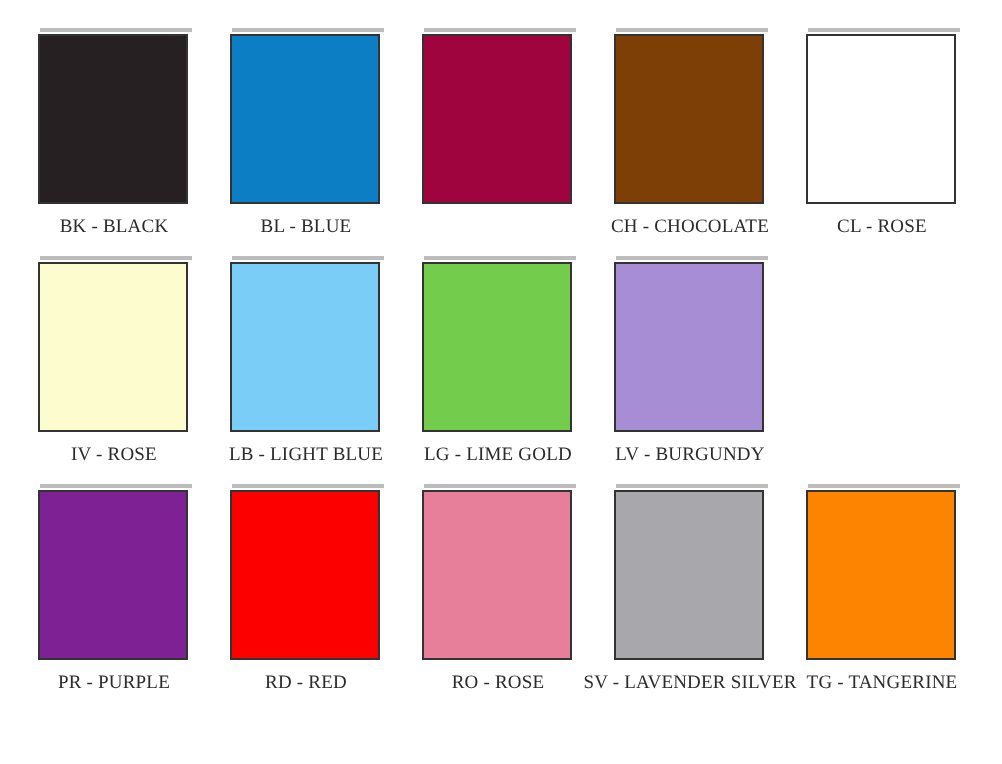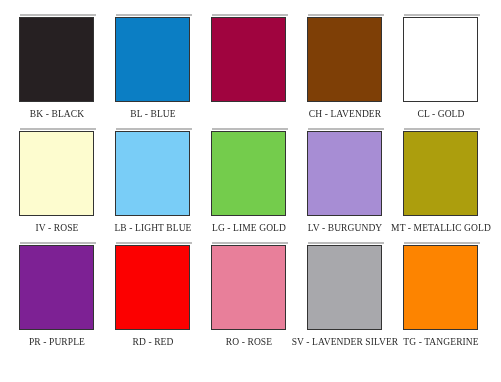--- a/index.html
+++ b/index.html
@@ -88,27 +88,27 @@
       </div>
       <div class="swatch-cell">
         <div class="swatch-box-wrap">
           <div class="swatch-box" style="background-color: rgb(160, 4, 63);"></div>
         </div>
       </div>
       <div class="swatch-cell">
         <div class="swatch-box-wrap">
           <div class="swatch-box" style="background-color: rgb(126, 63, 6);"></div>
         </div>
-        <div class="swatch-label">CH - LAVENDER</div>
+        <div class="swatch-label">CH - CHOCOLATE</div>
       </div>
       <div class="swatch-cell">
         <div class="swatch-box-wrap">
           <div class="swatch-box" style="background-color: rgb(255, 255, 255);"></div>
         </div>
-        <div class="swatch-label">CL - GOLD</div>
+        <div class="swatch-label">CL - ROSE</div>
       </div>
     </div>
   <div class="swatch-row" id="row-1">
       <div class="swatch-cell">
         <div class="swatch-box-wrap">
           <div class="swatch-box" style="background-color: rgb(253, 252, 207);"></div>
         </div>
         <div class="swatch-label">IV - ROSE</div>
       </div>
       <div class="swatch-cell">
@@ -121,26 +121,20 @@
         <div class="swatch-box-wrap">
           <div class="swatch-box" style="background-color: rgb(116, 204, 76);"></div>
         </div>
         <div class="swatch-label">LG - LIME GOLD</div>
       </div>
       <div class="swatch-cell">
         <div class="swatch-box-wrap">
           <div class="swatch-box" style="background-color: rgb(167, 141, 212);"></div>
         </div>
         <div class="swatch-label">LV - BURGUNDY</div>
-      </div>
-      <div class="swatch-cell">
-        <div class="swatch-box-wrap">
-          <div class="swatch-box" style="background-color: rgb(172, 158, 13);"></div>
-        </div>
-        <div class="swatch-label">MT - METALLIC GOLD</div>
       </div>
     </div>
   <div class="swatch-row" id="row-2">
       <div class="swatch-cell">
         <div class="swatch-box-wrap">
           <div class="swatch-box" style="background-color: rgb(125, 33, 148);"></div>
         </div>
         <div class="swatch-label">PR - PURPLE</div>
       </div>
       <div class="swatch-cell">

